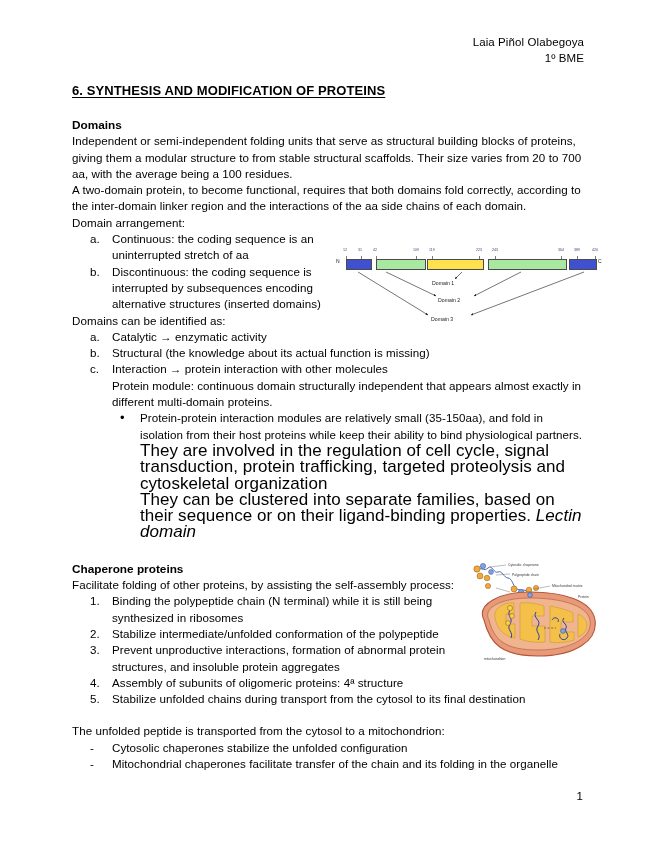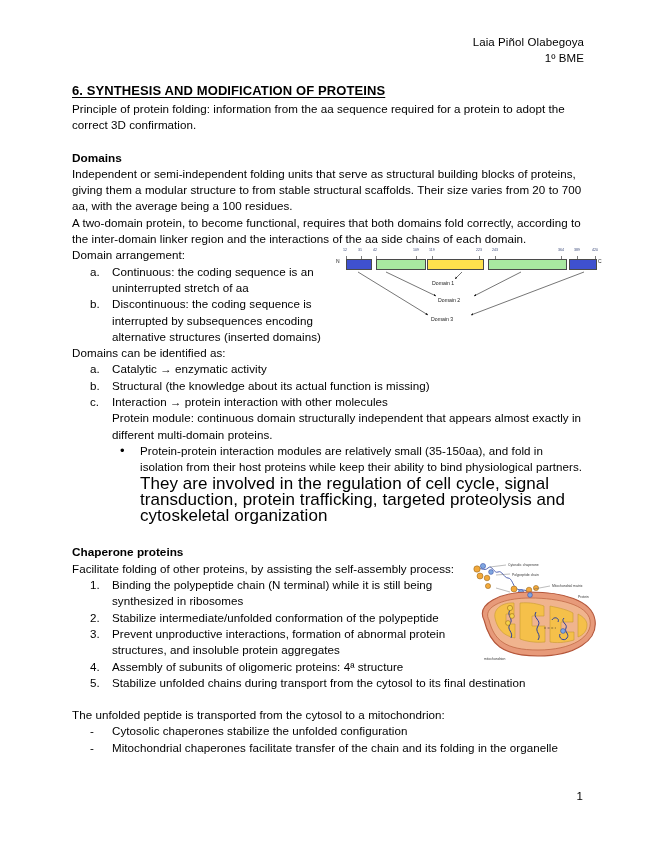--- a/index.html
+++ b/index.html
@@ -178,21 +178,20 @@
 
   <div class="content">
 
     <div class="header-block">
       <span class="header-line">Laia Piñol Olabegoya</span>
       <span class="header-line">1º BME</span>
     </div>
 
     <div class="doc-title">6. SYNTHESIS AND MODIFICATION OF PROTEINS</div>
 
-    <p class="para">Principle of protein folding: information from the aa sequence required for a protein to adopt the correct 3D confirmation.</p>
 
     <div class="gap-md"></div>
 
     <div class="sec-head">Domains</div>
     <p class="para">Independent or semi-independent folding units that serve as structural building blocks of proteins, giving them a modular structure to from stable structural scaffolds. Their size varies from 20 to 700 aa, with the average being a 100 residues.</p>
     <p class="para">A two-domain protein, to become functional, requires that both domains fold correctly, according to the inter-domain linker region and the interactions of the aa side chains of each domain.</p>
     <p class="para">Domain arrangement:</p>
 
     <ol class="alpha narrow">
       <li>
@@ -224,20 +223,21 @@
 
     <div class="sub-para">Protein module: continuous domain structurally independent that appears almost exactly in different multi-domain proteins.</div>
 
     <ul class="dot">
       <li>
         <span class="marker">•</span>
         <span>Protein-protein interaction modules are relatively small (35-150aa), and fold in isolation from their host proteins while keep their ability to bind physiological partners.</span>
       </li>
     </ul>
     <div class="sub-para-deep">They are involved in the regulation of cell cycle, signal transduction, protein trafficking, targeted proteolysis and cytoskeletal organization</div>
+    <div class="sub-para-deep"><span>They can be clustered into separate families, based on their sequence or on their ligand-binding properties. </span><span class="ital">Lectin domain</span></div>
 
     <div class="gap-lg"></div>
 
     <div class="sec-head">Chaperone proteins</div>
     <p class="para narrow-chap">Facilitate folding of other proteins, by assisting the self-assembly process:</p>
 
     <ol class="num narrow-chap">
       <li>
         <span class="marker">1.</span>
         <span>Binding the polypeptide chain (N terminal) while it is still being synthesized in ribosomes</span>

